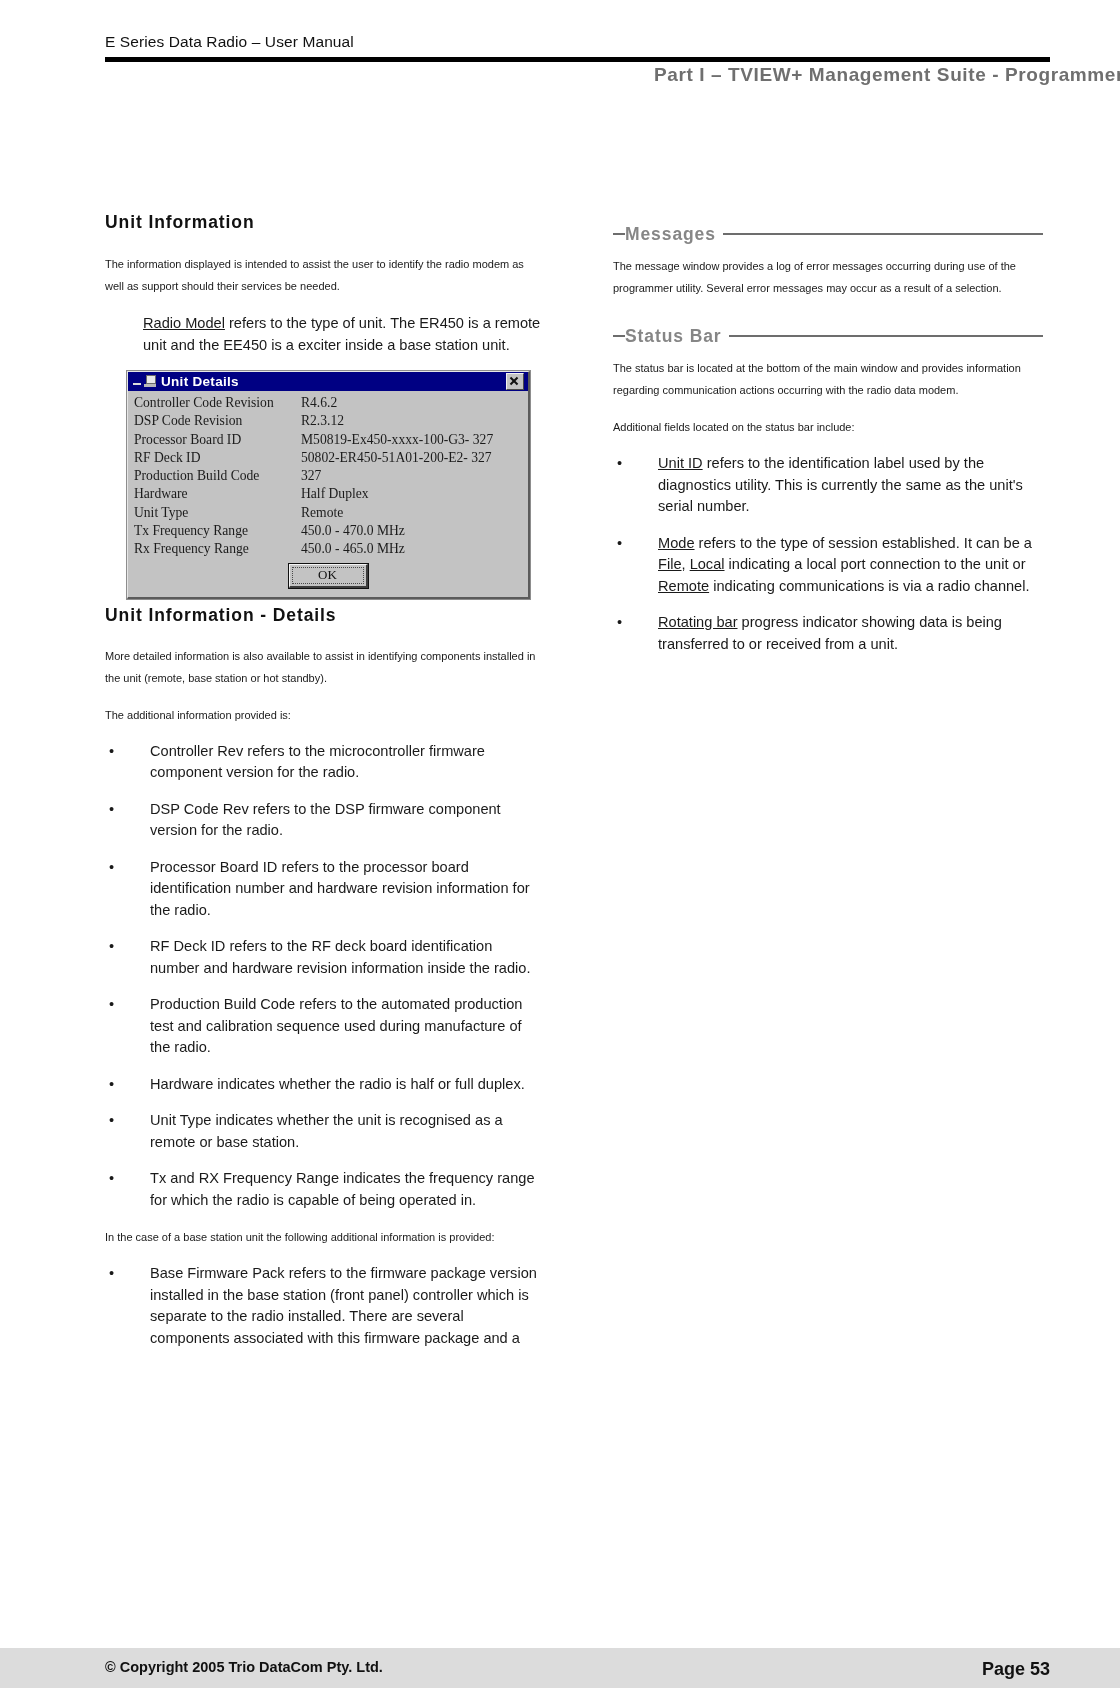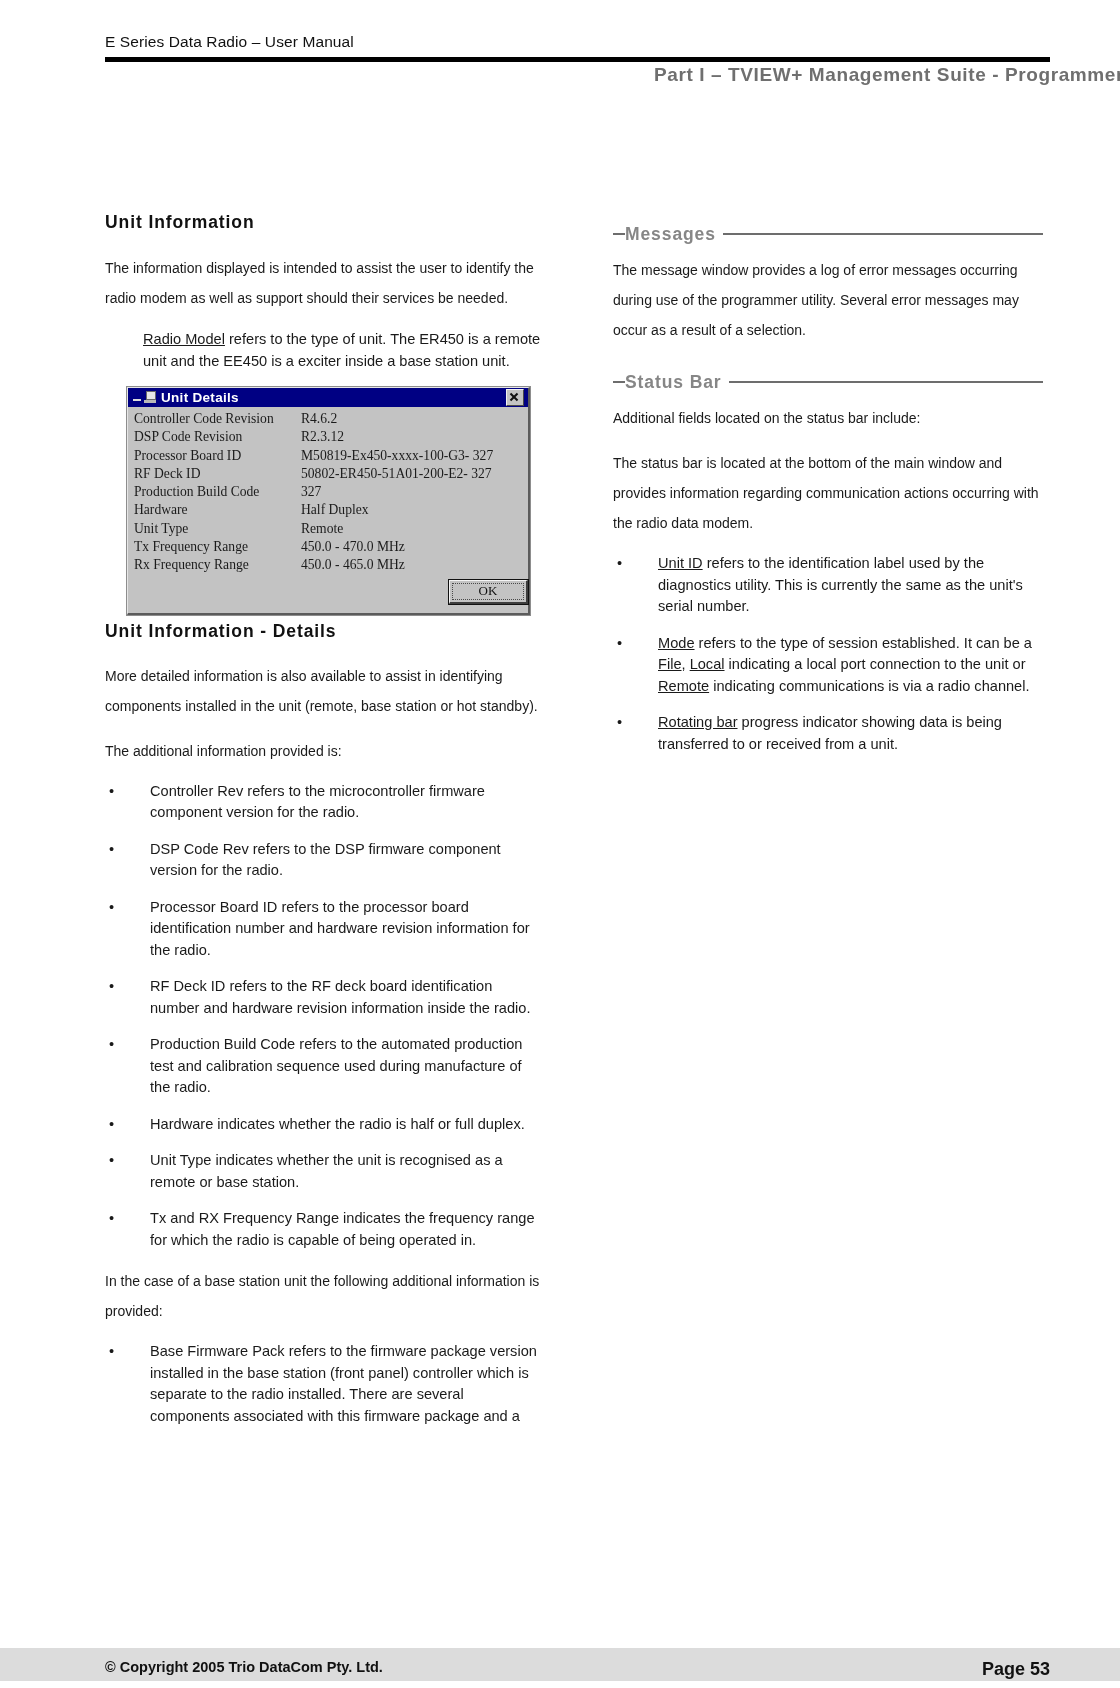--- a/index.html
+++ b/index.html
@@ -90,22 +90,22 @@
     left: 0;
     top: 21px;
     width: 430px;
     height: 2px;
     background: #6d6d6d;
     z-index: 1;
   }
 
   p.body-text {
     margin: 0 0 15px 0;
-    font-size: 14px;
-    line-height: 30px;
+    font-size: 11px;
+    line-height: 22px;
     color: #1a1a1a;
   }
   p.body-text:last-child { margin-bottom: 0; }
 
   
   p.indent-def {
     margin: 0 0 15px 0;
     padding-left: 38px;
     font-size: 14.6px;
     line-height: 22px;
@@ -221,21 +221,21 @@
     display: flex;
     font-size: 13.6px;
     line-height: 18.3px;
     color: #1b1b1b;
     white-space: nowrap;
   }
   .dlg-label { width: 173px; padding-left: 6px; box-sizing: border-box; }
   .dlg-value { flex: 1 1 auto; overflow: hidden; }
   .dlg-footer {
     display: flex;
-    justify-content: flex-end;
+    justify-content: center;
     padding: 5px 0 3px 0;
   }
   .dlg-ok {
     width: 76px;
     height: 21px;
     background: #c3c3c3;
     border-top: 1px solid #f4f4f4;
     border-left: 1px solid #f4f4f4;
     border-right: 2px solid #3d3d3d;
     border-bottom: 2px solid #3d3d3d;
@@ -255,21 +255,21 @@
     font-size: 13px;
     color: #111;
   }
 
   
   .page-footer {
     position: absolute;
     left: 0;
     top: 1648px;
     width: 1120px;
-    height: 33px;
+    height: 40px;
     background: #dcdcdc;
   }
   .footer-copyright {
     position: absolute;
     left: 105px;
     top: 11px;
     font-size: 14.5px;
     font-weight: bold;
     color: #111;
     white-space: nowrap;
@@ -416,23 +416,23 @@
     <div class="section-rule"></div>
   </div>
 
   <p class="body-text">The message window provides a log of error messages occurring during use of the programmer utility. Several error messages may occur as a result of a selection.</p>
 
   <div class="section-title-gray-wrap">
     <h2 class="section-title-gray">Status Bar</h2>
     <div class="section-rule"></div>
   </div>
 
+  <p class="body-text">The status bar is located at the bottom of the main window and provides information regarding communication actions occurring with the radio data modem.</p>
+
   <p class="body-text">Additional fields located on the status bar include:</p>
-
-  <p class="body-text">The status bar is located at the bottom of the main window and provides information regarding communication actions occurring with the radio data modem.</p>
 
   <ul class="bullet-list">
     <li>
       <span class="bullet-dot">•</span>
       <u class="u">Unit ID</u><span> refers to the identification label used by the diagnostics utility. This is currently the same as the unit's serial number.</span>
     </li>
     <li>
       <span class="bullet-dot">•</span>
       <u class="u">Mode</u><span> refers to the type of session established. It can be a </span><u class="u">File</u><span>, </span><u class="u">Local</u><span> indicating a local port connection to the unit or </span><u class="u">Remote</u><span> indicating communications is via a radio channel.</span>
     </li>

